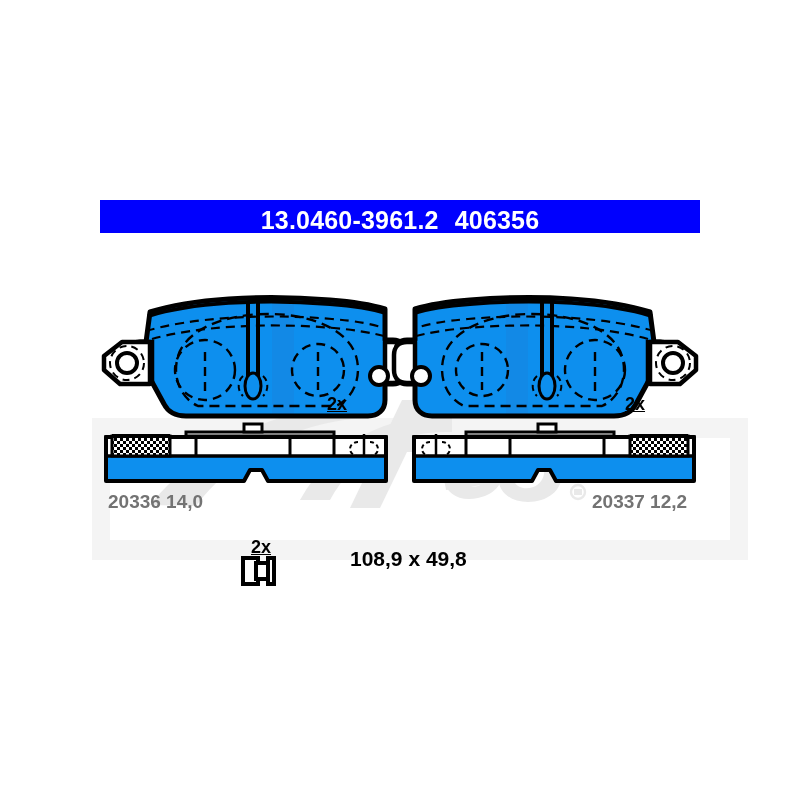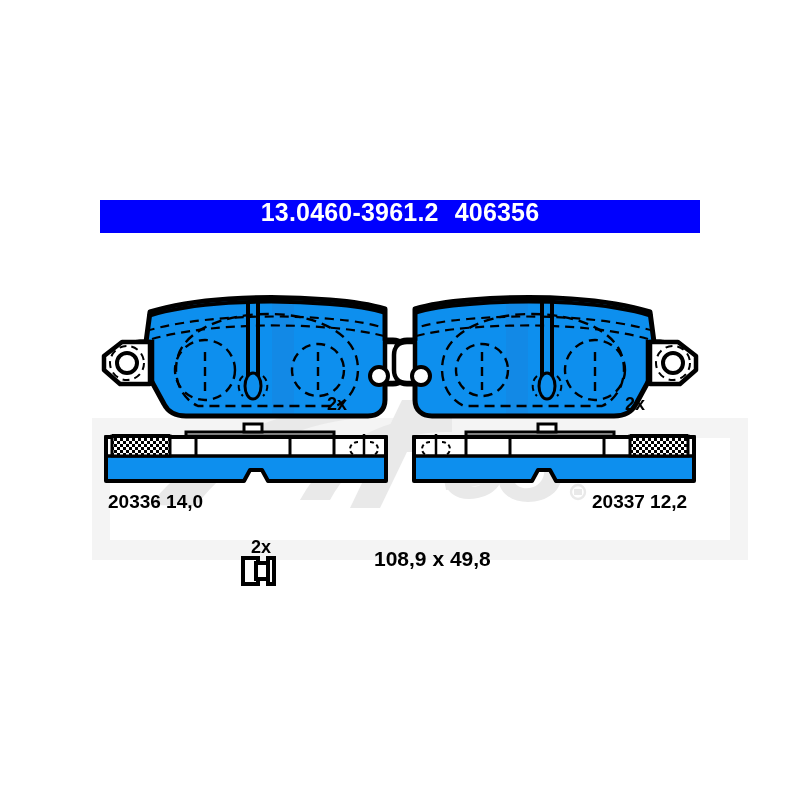--- a/index.html
+++ b/index.html
@@ -24,64 +24,64 @@
 
   
   .banner {
     position: absolute;
     left: 100px;
     top: 200px;
     width: 600px;
     height: 33px;
     background: #0000fe;
     display: flex;
-    align-items: flex-start;
+    align-items: flex-end;
     justify-content: center;
     gap: 16px;
   }
   .banner-text {
     color: #ffffff;
     font-size: 25px;
     font-weight: bold;
     letter-spacing: 0.2px;
     line-height: 1;
     white-space: nowrap;
   }
 
   
   .part-label {
     position: absolute;
     font-size: 19px;
     font-weight: bold;
-    color: #000000;
+    color: #737373;
     white-space: nowrap;
     line-height: 1;
   }
   #label-left  { left: 108px; top: 492px; }
   #label-right { left: 592px; top: 492px; }
 
   .dim-text {
     position: absolute;
     left: 350px;
     top: 548px;
     font-size: 21px;
     font-weight: bold;
     color: #000000;
     white-space: nowrap;
     line-height: 1;
-    margin-left: 24px;
   }
 
   .qty-label {
     position: absolute;
     font-size: 18px;
     font-weight: bold;
     color: #000000;
     white-space: nowrap;
     line-height: 1;
+    text-decoration: underline;
   }
   #qty-pad-left  { left: 327px; top: 395px; }
   #qty-pad-right { left: 625px; top: 395px; }
   #qty-accessory { left: 251px; top: 538px; }
 </style>
 </head>
 <body>
 
 <div id="stage">
 

